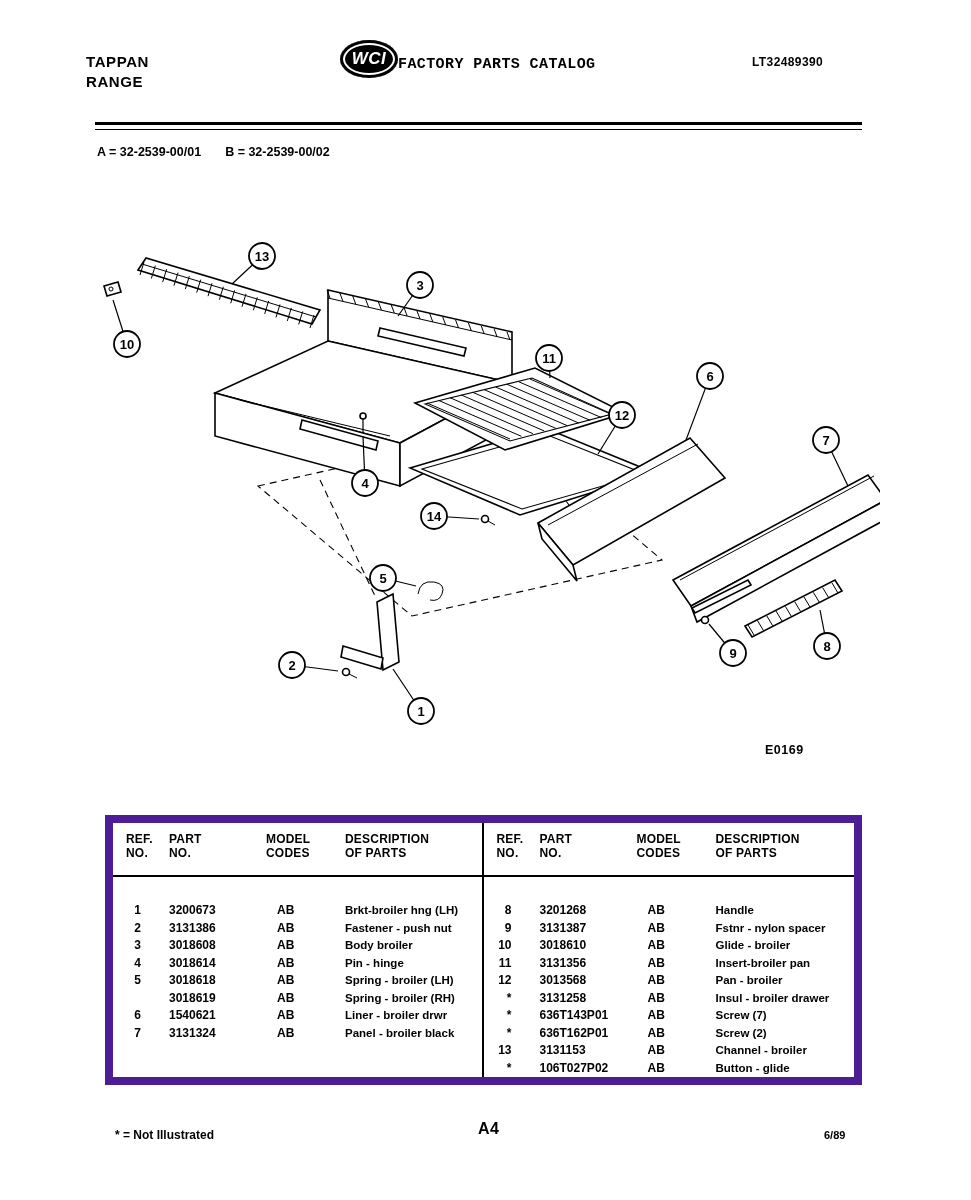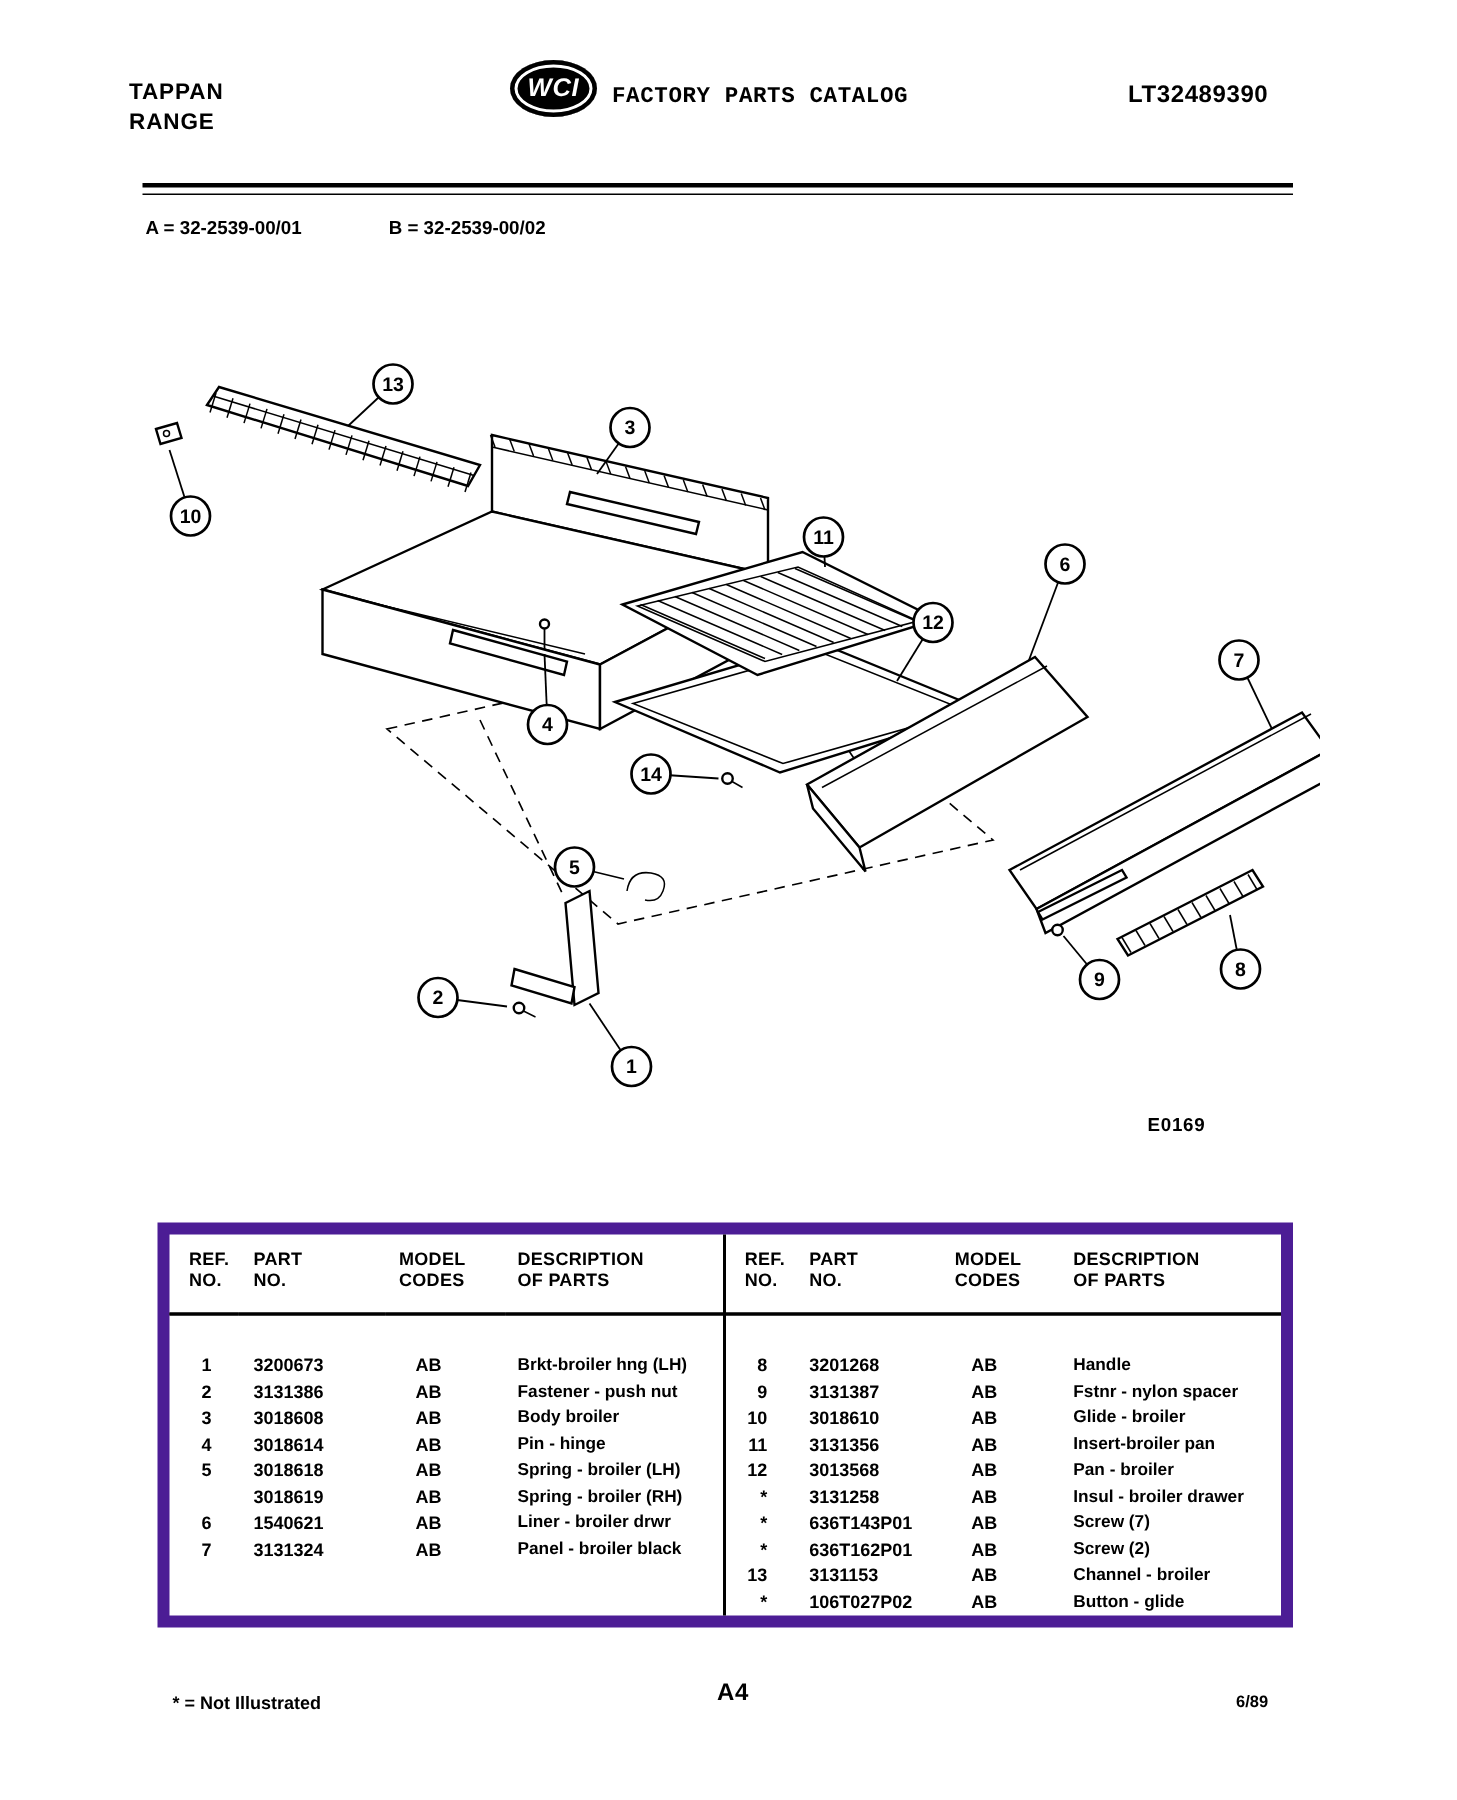--- a/index.html
+++ b/index.html
@@ -3,30 +3,30 @@
 <meta charset="utf-8">
 <style>
   * { margin:0; padding:0; box-sizing:border-box; }
   html,body { width:971px; height:1200px; background:#fff; }
   body { position:relative; font-family:"Liberation Sans", sans-serif; color:#000; font-weight:bold; overflow:hidden; }
 
   .page { position:absolute; inset:0; background:#fff; }
 
   
   .brand { position:absolute; left:86px; top:52px; font-size:15px; line-height:20px; letter-spacing:.6px; }
-  .logo-row { position:absolute; left:340px; top:40px; display:flex; align-items:center; gap:10px; }
+  .logo-row { position:absolute; left:340px; top:40px; display:flex; align-items:center; }
   .wci-logo { width:58px; height:38px; background:#000; border-radius:50%;
     color:#fff; display:flex; align-items:center; justify-content:center;
     font-style:italic; font-size:17px; letter-spacing:.5px;
     box-shadow: inset 0 0 0 3px #000, inset 0 0 0 5px #fff; }
   .catalog-title { font-size:15px; letter-spacing:.4px; padding-top:10px;font-family:Liberation Mono, monospace; }
-  .doc-number { position:absolute; left:752px; top:55px; font-size:16px; letter-spacing:.4px; }
+  .doc-number { position:absolute; left:752px; top:55px; font-size:12px; letter-spacing:.4px; }
   .double-rule { position:absolute; left:95px; top:122px; width:767px; height:8px;
     border-top:3px solid #000; border-bottom:1.5px solid #000; }
-  .models { position:absolute; left:97px; top:145px; display:flex; gap:58px; font-size:12.5px; }
+  .models { position:absolute; left:97px; top:145px; display:flex; gap:24px; font-size:12.5px; }
 
   
   .diagram { position:absolute; left:80px; top:228px; width:800px; height:560px; }
   .diagram svg { width:800px; height:560px; display:block; }
   .figure-code { position:absolute; left:685px; top:515px; font-size:12.5px; letter-spacing:.5px; }
 
   .part { fill:#fff; stroke:#000; stroke-width:1.6; }
   .part.nf { fill:none; stroke-width:1.1; }
   .thin { stroke:#000; stroke-width:1; fill:none; }
   .dash { stroke:#000; stroke-width:1.1; fill:none; stroke-dasharray:7 5; }

